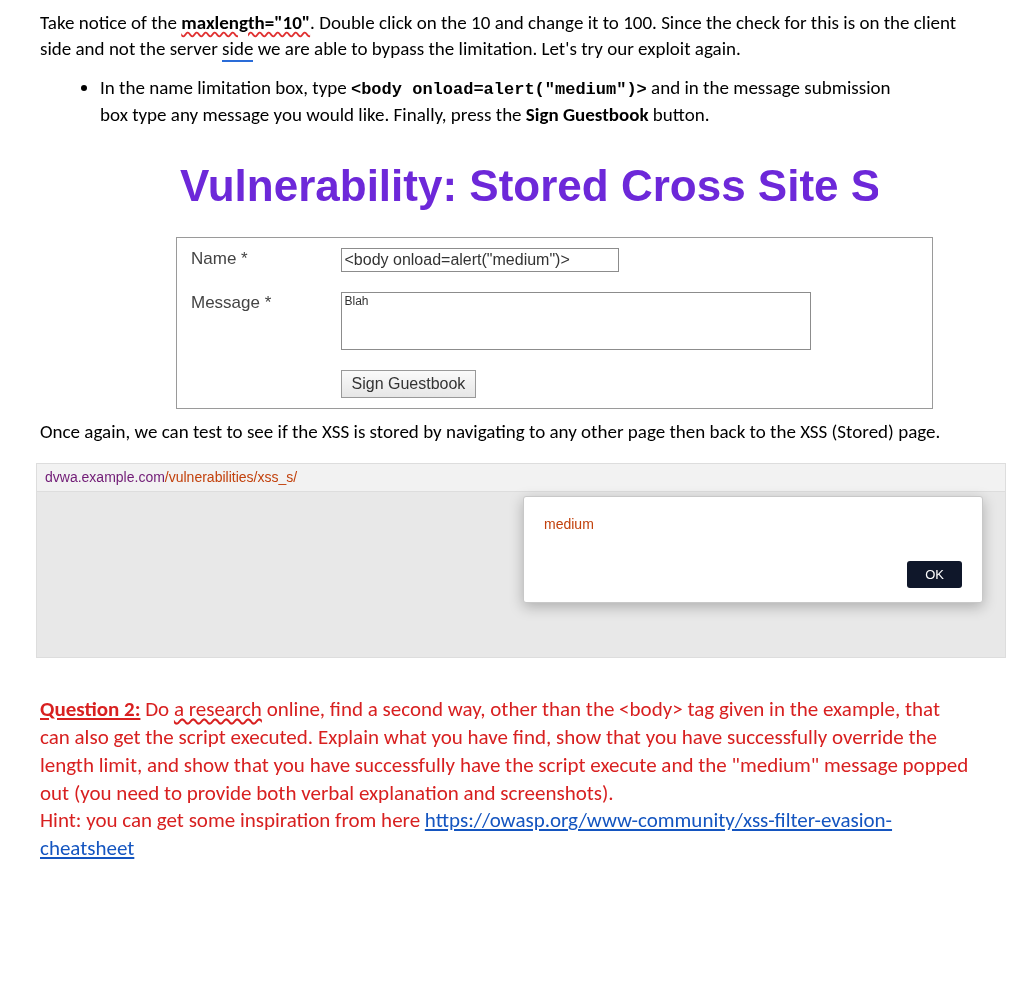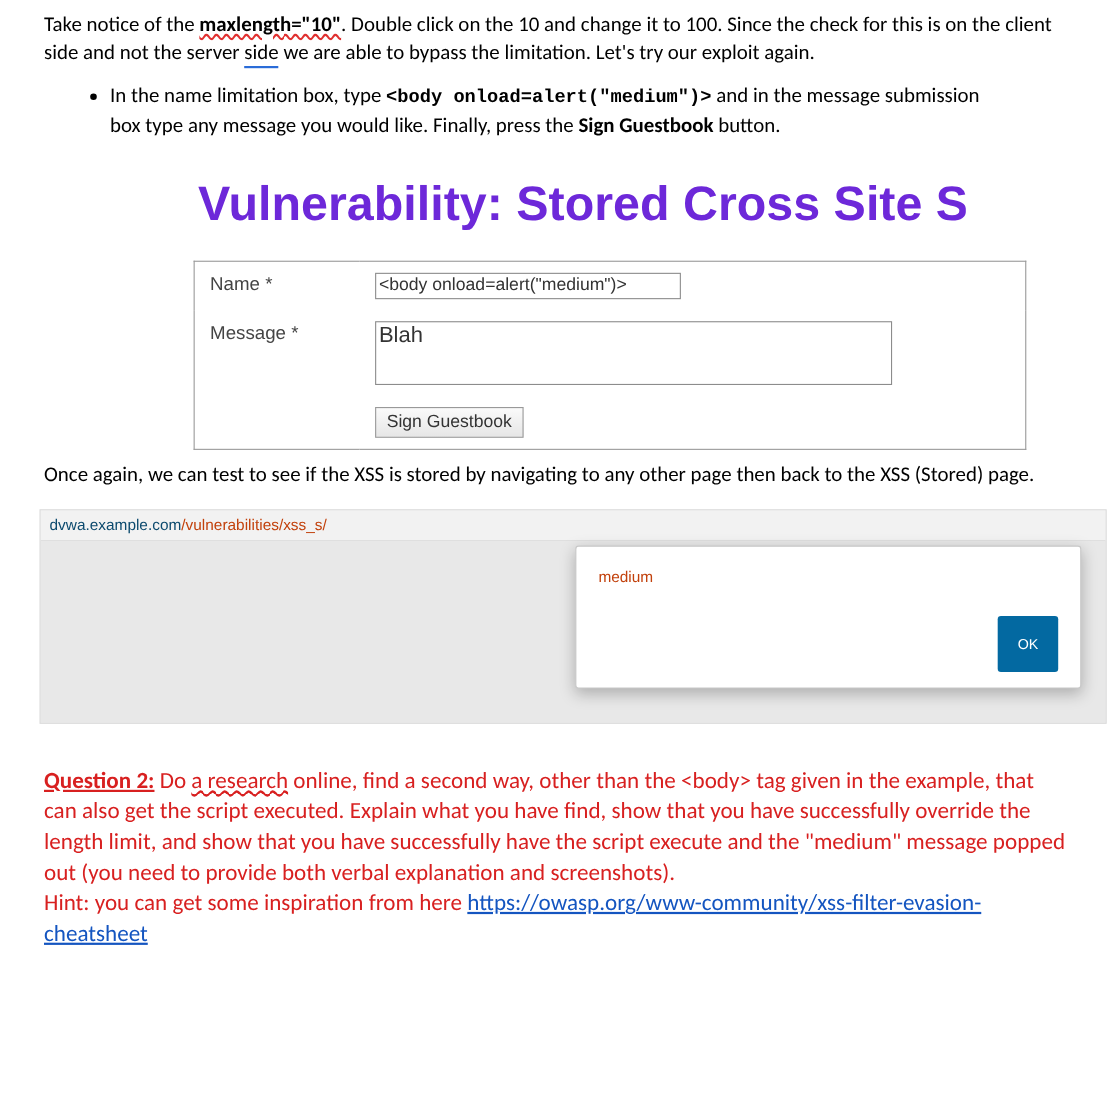--- a/index.html
+++ b/index.html
@@ -68,21 +68,21 @@
     font-family: Arial, sans-serif;
     font-size: 16px;
     color: #333;
     height: 24px;
     width: 278px;
   }
   .ta {
     border: 1px solid #8c8c8c;
     padding: 1px 3px;
     font-family: Arial, sans-serif;
-    font-size: 20px;
+    font-size: 12px;
     color: #333;
     width: 470px;
     height: 58px;
     resize: none;
     display: block;
   }
   .btn-sign {
     border: 1px solid #999;
     background: linear-gradient(#fafafa, #e6e6e6);
     padding: 4px 10px;
@@ -102,43 +102,43 @@
     position: relative;
     border: 1px solid #ddd;
   }
   .url-bar {
     background: #f2f2f2;
     border-bottom: 1px solid #ddd;
     padding: 4px 8px;
     font-size: 14px;
     font-family: Arial, sans-serif;
   }
-  .url-host { color: #0c4a6e; }
+  .url-host { color: #701a75; }
   .url-path { color: #c2410c; }
   .alert-body { height: 165px; position: relative; background: #e8e8e8; }
   .js-alert {
     position: absolute;
     top: 4px;
     left: 486px;
     width: 460px;
     background: #fff;
     border: 1px solid #c8c8c8;
     border-radius: 3px;
     box-shadow: 0 4px 14px rgba(0,0,0,0.25);
     padding: 18px 20px 14px 20px;
     font-family: "Segoe UI", Arial, sans-serif;
   }
   .js-alert .who { font-size: 15px; color: #222; margin-bottom: 8px; }
   .js-alert .msg { font-size: 14px; color: #c2410c; margin-bottom: 26px; }
   .js-alert .row { text-align: right; }
   .ok-btn {
-    background: #0369a1;
+    background: #0f172a;
     color: #fff;
     border: none;
-    padding: 18px 18px;
+    padding: 6px 18px;
     font-size: 13px;
     border-radius: 3px;
     cursor: pointer;
   }
 
   .question {
     color: #d82020;
     font-size: 21px;
     line-height: 1.33;
     margin: 38px 0 0 0;

